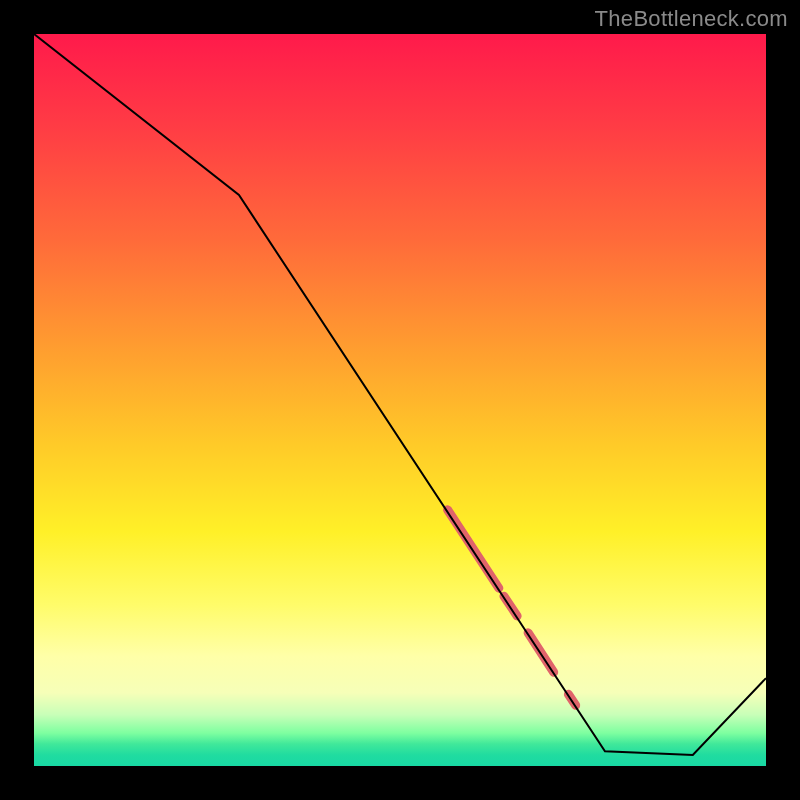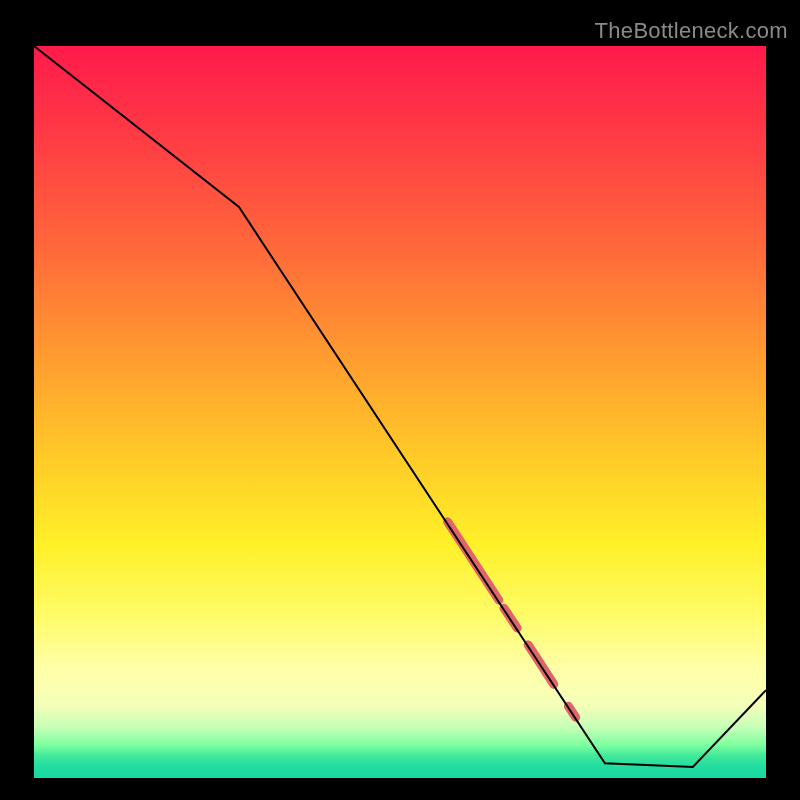--- a/index.html
+++ b/index.html
@@ -7,21 +7,21 @@
     padding: 0;
     width: 800px;
     height: 800px;
     background: #000000;
     overflow: hidden;
     font-family: Arial, Helvetica, sans-serif;
   }
   .frame {
     position: absolute;
     left: 0;
-    top: 12px;
+    top: 0;
     width: 800px;
     height: 580px;
     background: #000000;
   }
   
   .plot {
     position: absolute;
     left: 34px;
     top: 34px;
     width: 732px;   

